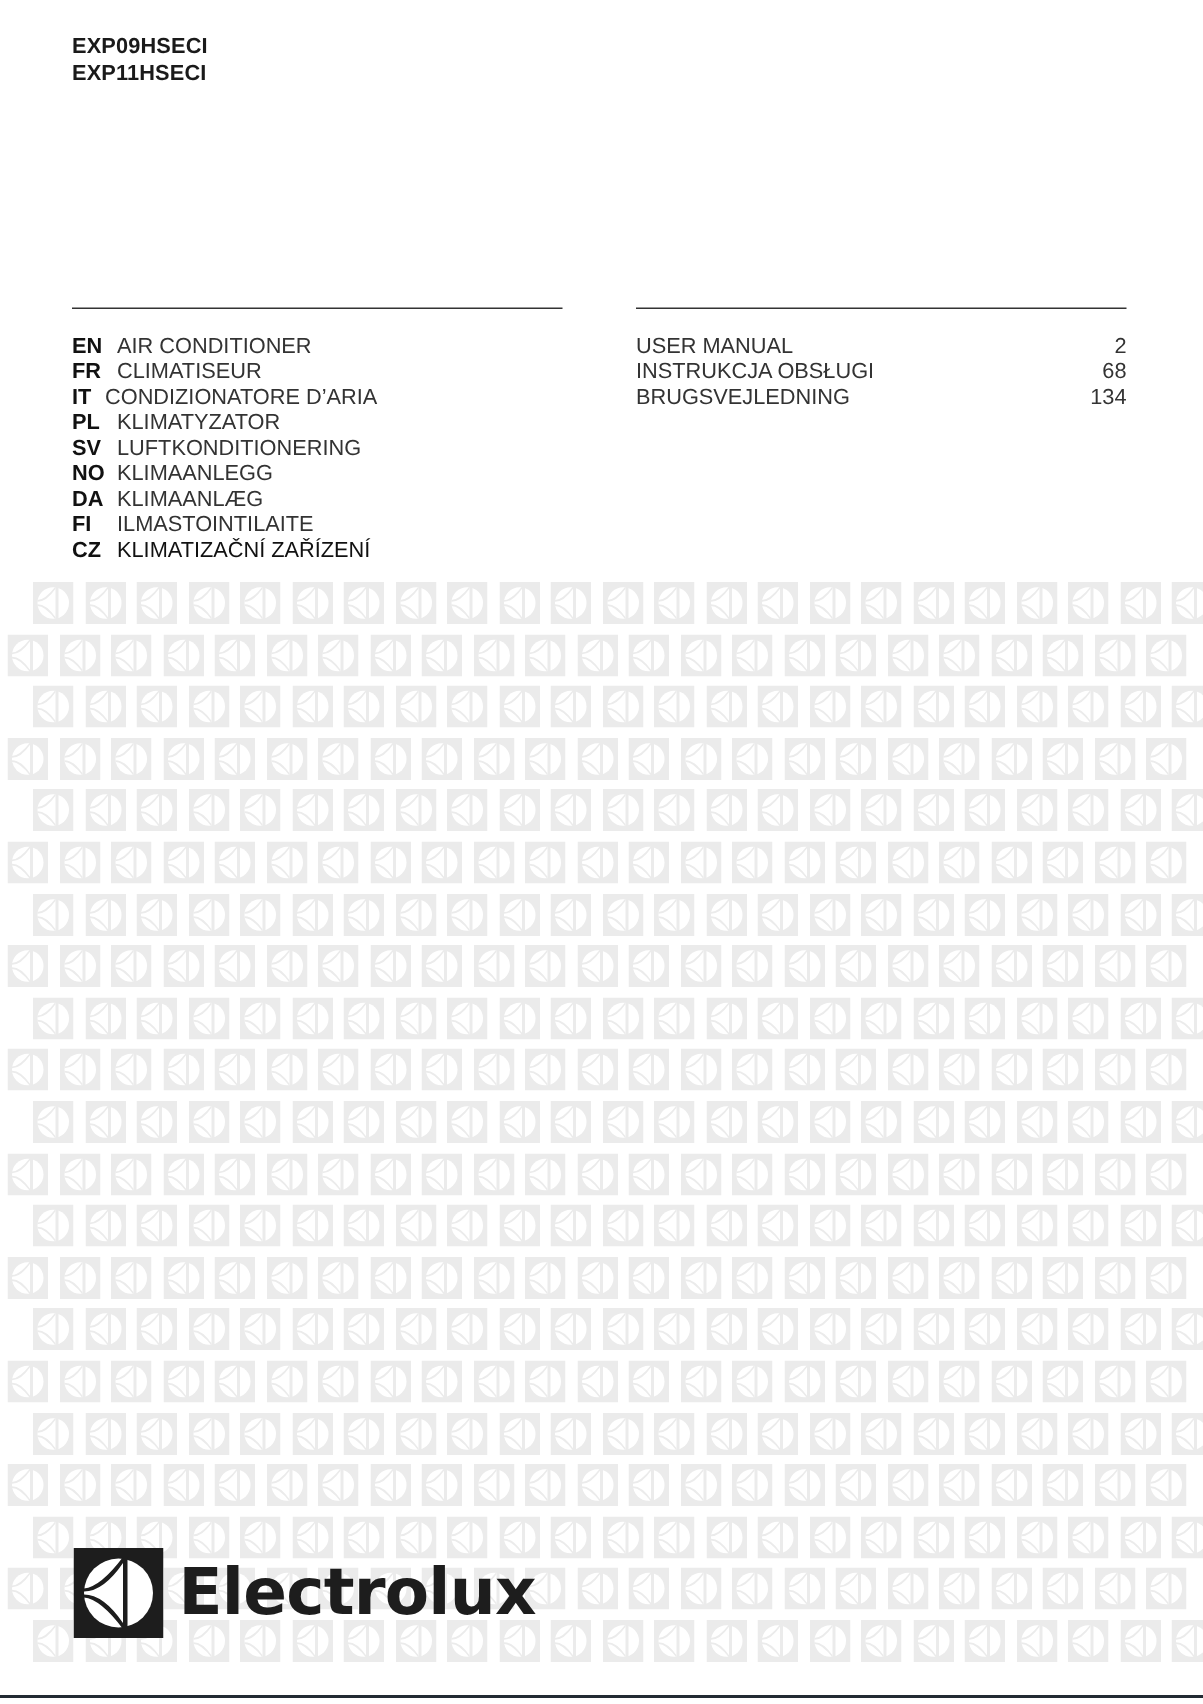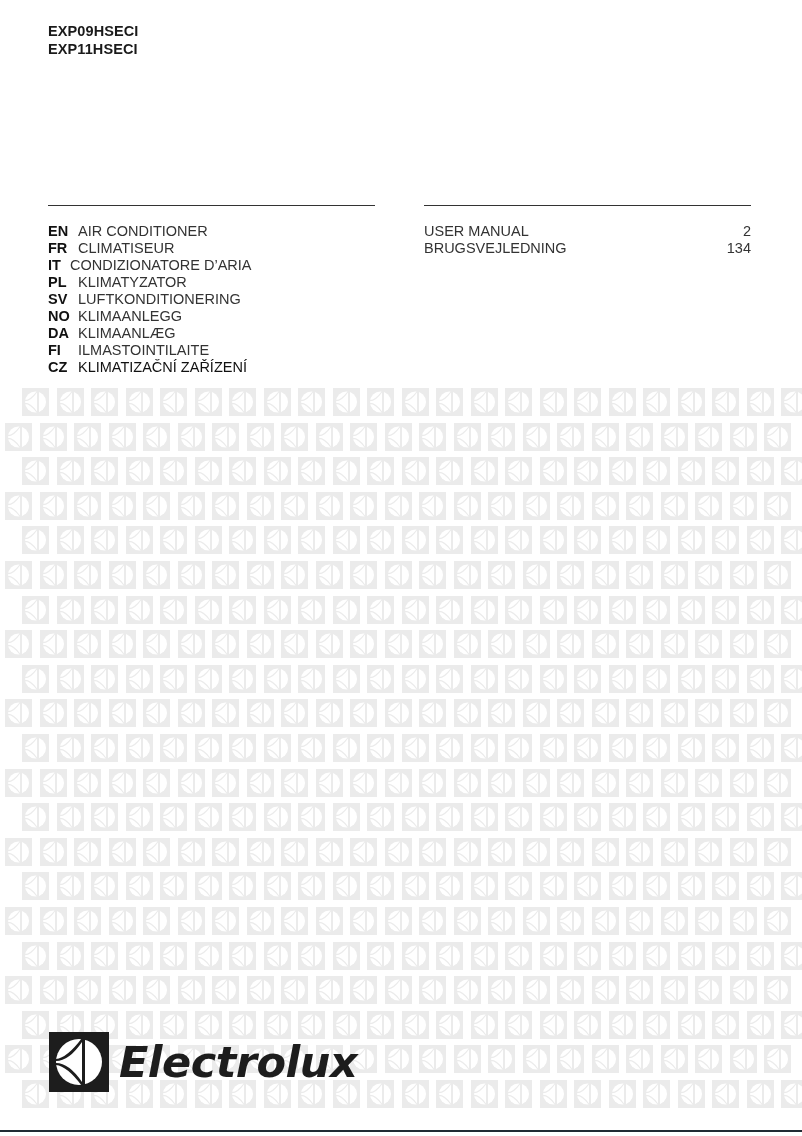--- a/index.html
+++ b/index.html
@@ -13,21 +13,21 @@
     .lang-row { white-space: nowrap; }
     .lang-row .code { font-weight: bold; color: #111; display: inline-block; }
     .lang-row .name { color: #333; }
     .lang-row.cz .name { color: #111; }
     .manuals { position: absolute; left: 424px; top: 223px; width: 327px; font-size: 14.5px; line-height: 17px; color: #333; }
     .man-row { display: flex; justify-content: space-between; white-space: nowrap; }
     .man-row.cz .title { color: #111; }
     .pattern { position: absolute; left: 0; top: 388px; width: 802px; height: 725px; overflow: hidden; }
     .prow { position: absolute; left: 0; height: 28px; width: 802px; }
     .tile { position: absolute; width: 27px; height: 28px; }
-    .brand { position: absolute; left: 49px; top: 1032px; display: flex; align-items: center; background: transparent; font-style: italic; }
+    .brand { position: absolute; left: 49px; top: 1032px; display: flex; align-items: center; background: transparent; }
     .brand-mark { width: 60px; height: 60px; }
     .brand-word { font-size: 43px; font-weight: bold; color: #1d1d1d; margin-left: 10px; letter-spacing: -0.5px; line-height: 1; font-family: "DejaVu Sans", sans-serif; }
     .bottom-rule { position: absolute; left: 0; top: 1130px; width: 802px; height: 2px; background: #222a33; }
   </style>
 </head>
 <body>
 
 <div class="models">
   <div>EXP09HSECI</div>
   <div>EXP11HSECI</div>
@@ -47,20 +47,24 @@
   <div class="lang-row"><span class="code" style="width:30px">FI</span><span class="name">ILMASTOINTILAITE</span></div>
   <div class="lang-row cz"><span class="code" style="width:30px">CZ</span><span class="name">KLIMATIZAČNÍ ZAŘÍZENÍ</span></div>
 </div>
 
 <div class="manuals">
   <div class="man-row">
       <span class="title">USER MANUAL</span>
       <span>2</span>
     </div>
   <div class="man-row">
+      <span class="title">INSTRUKCJA OBSŁUGI</span>
+      <span>68</span>
+    </div>
+  <div class="man-row">
       <span class="title">BRUGSVEJLEDNING</span>
       <span>134</span>
     </div>
 </div>
 
 <div class="pattern" id="pattern">
     <div class="prow" style="top: 0px;">
       <div class="tile" style="left: 22px;"><svg viewBox="0 0 27 28" width="27" height="28">
           <rect width="27" height="28" fill="#ebebeb"></rect>
           <circle cx="13.5" cy="14" r="10.5" fill="#fff"></circle>

